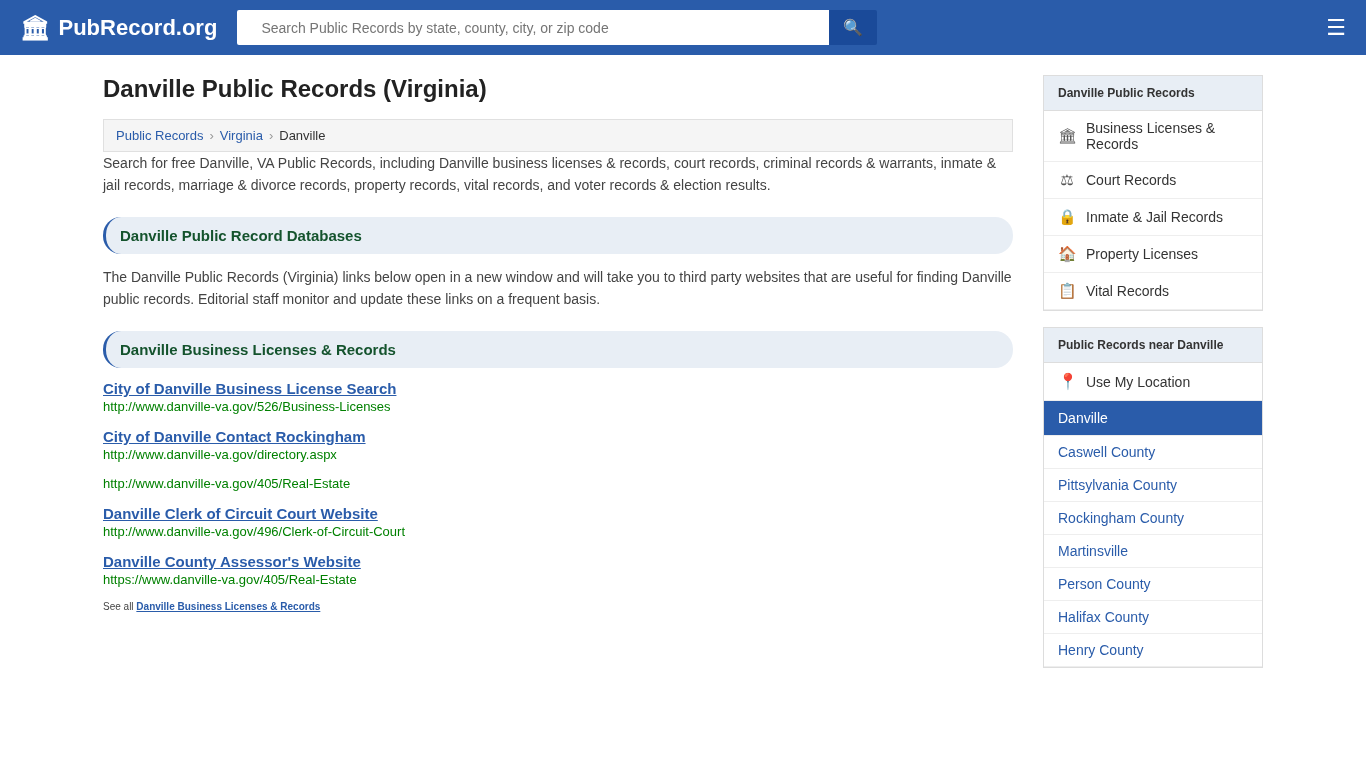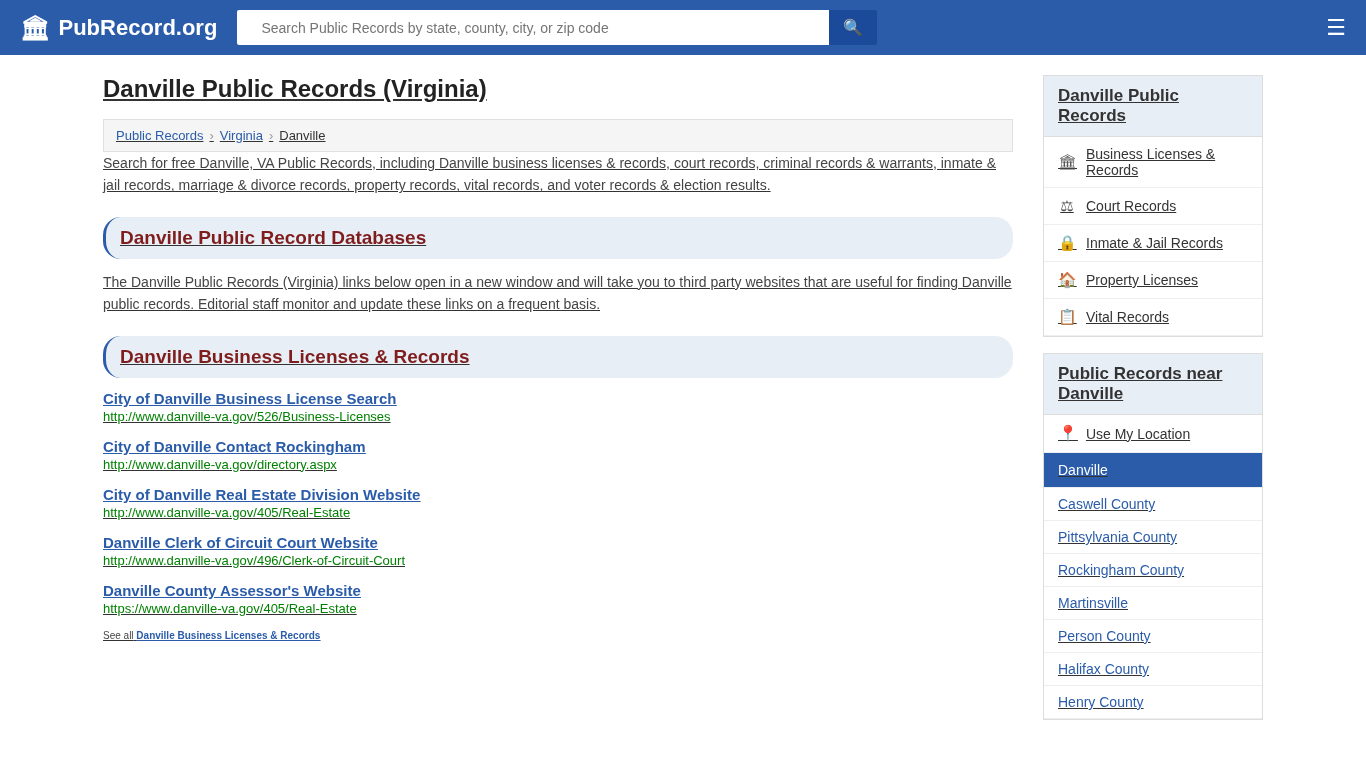--- a/index.html
+++ b/index.html
@@ -57,21 +57,20 @@
       margin-left: auto;
     }
 
     
     #main-container {
       max-width: 1200px;
       margin: 0 auto;
       padding: 20px 20px;
       display: flex;
       gap: 30px;
-      text-decoration: underline;
     }
     #content {
       flex: 1;
     }
     #sidebar {
       width: 220px;
       flex-shrink: 0;
     }
 
     
@@ -106,23 +105,23 @@
       font-size: 14px;
       line-height: 1.6;
       color: #444;
       margin-bottom: 20px;
     }
 
     
     .section-header {
       background: #e8eef5;
       padding: 10px 14px;
-      font-size: 19px;
-      font-weight: bold;
-      color: #7f1d1d;
+      font-size: 15px;
+      font-weight: bold;
+      color: #14532d;
       margin-bottom: 12px;
       border-left: 3px solid #2a5caa;
       border-radius: 18px;
     }
 
     
     #db-description {
       font-size: 14px;
       line-height: 1.6;
       color: #444;
@@ -159,21 +158,21 @@
     }
 
     
     .sidebar-box {
       border: 1px solid #ddd;
       margin-bottom: 16px;
     }
     .sidebar-title {
       background: #e8eef5;
       padding: 10px 14px;
-      font-size: 17px;
+      font-size: 12px;
       font-weight: bold;
       color: #333;
       border-bottom: 1px solid #ddd;
     }
     .sidebar-item {
       display: flex;
       align-items: center;
       gap: 10px;
       padding: 9px 14px;
       font-size: 14px;
@@ -258,21 +257,20 @@
     <div id="links-list">
       <div>
         <a class="record-link" href="#">City of Danville Business License Search</a>
         <span class="record-url">http://www.danville-va.gov/526/Business-Licenses</span>
       </div>
       <div>
         <a class="record-link" href="#">City of Danville Contact Rockingham</a>
         <span class="record-url">http://www.danville-va.gov/directory.aspx</span>
       </div>
       <div>
-        <a class="record-link" href="#">City of Danville Real Estate Division Website</a>
         <span class="record-url">http://www.danville-va.gov/405/Real-Estate</span>
       </div>
       <div>
         <a class="record-link" href="#">Danville Clerk of Circuit Court Website</a>
         <span class="record-url">http://www.danville-va.gov/496/Clerk-of-Circuit-Court</span>
       </div>
       <div>
         <a class="record-link" href="#">Danville County Assessor's Website</a>
         <span class="record-url">https://www.danville-va.gov/405/Real-Estate</span>
       </div>

